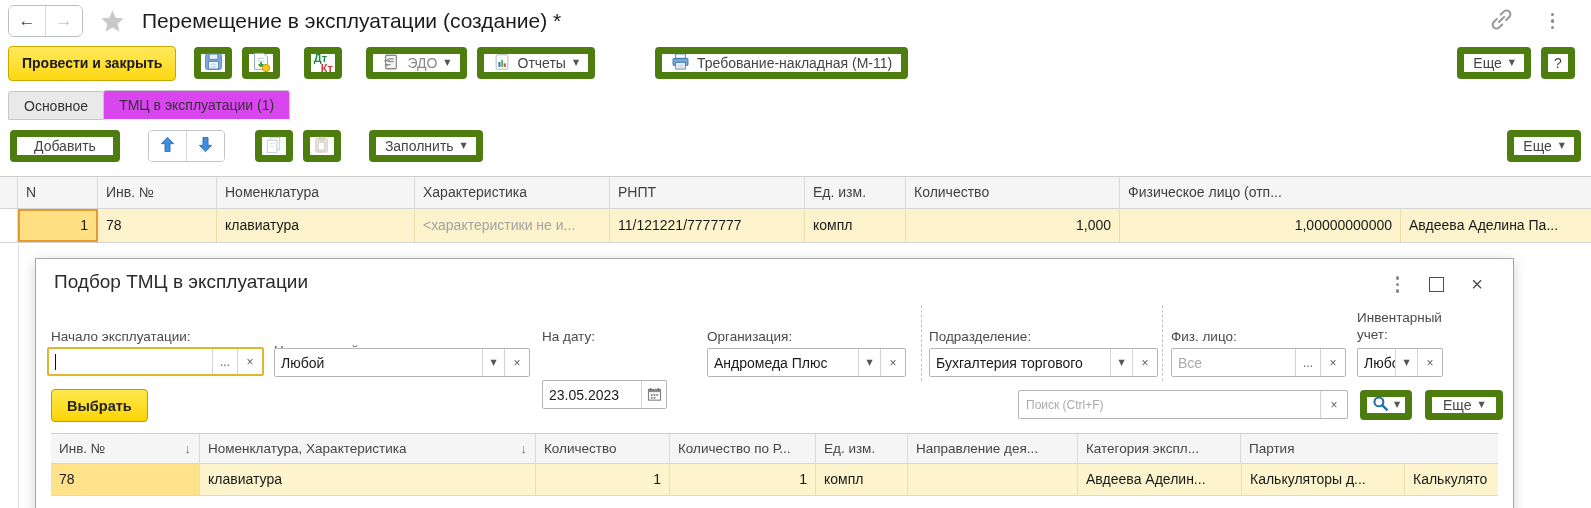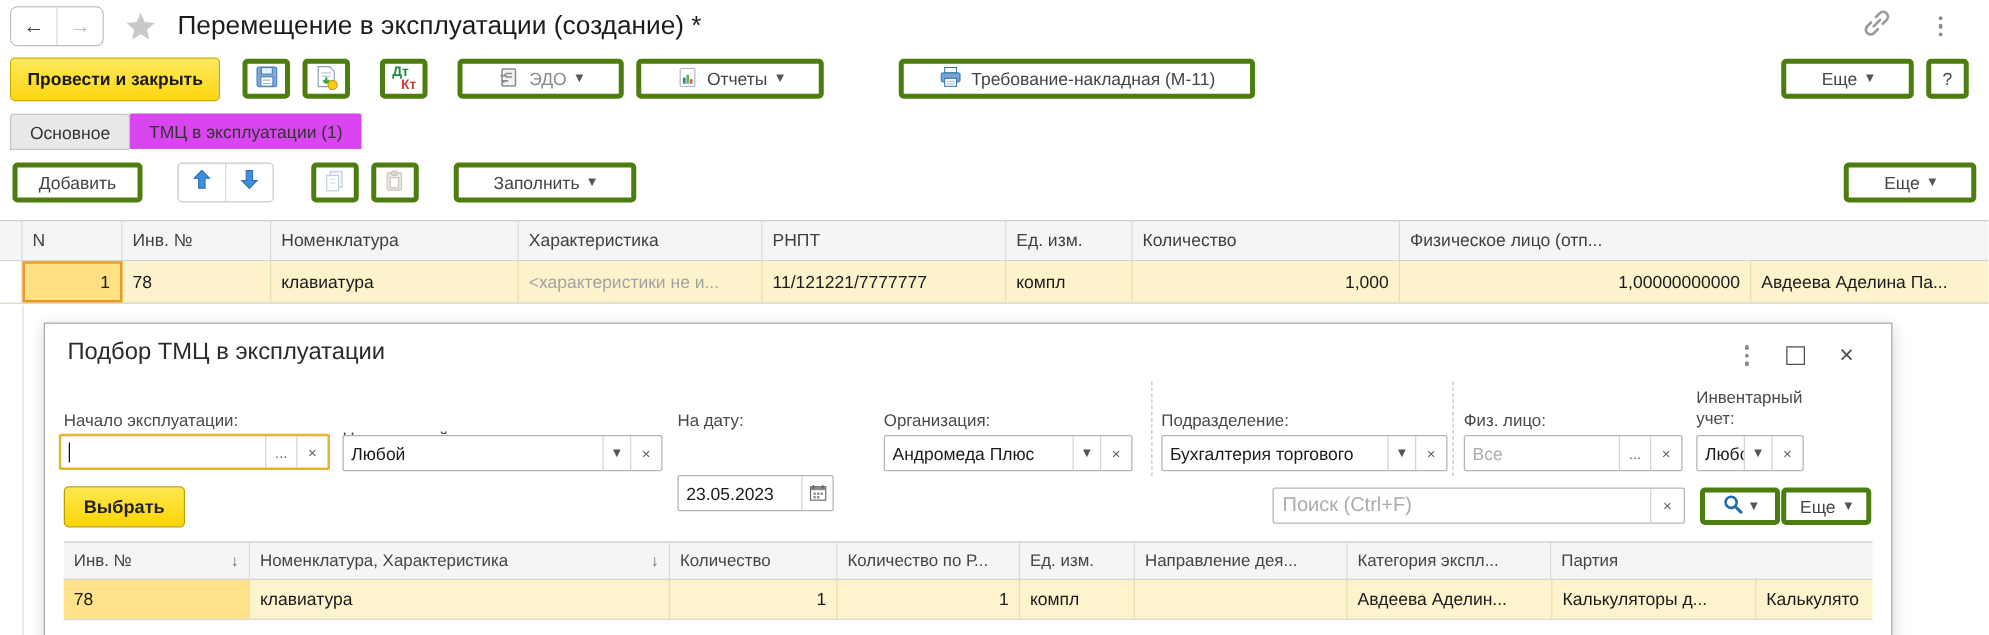--- a/index.html
+++ b/index.html
@@ -13,24 +13,24 @@
   .navbtn.back{color:#4a4a4a;font-weight:bold;}
   .navbtn.fwd{color:#c3c3c3;border-left:1px solid #d9d9d9;}
   .star{margin-left:16px;display:flex;align-items:center;}
   .page-title{margin-left:16px;font-size:21px;color:#1c1c1c;white-space:nowrap;}
   .title-right{margin-left:auto;display:flex;align-items:center;gap:34px;padding-right:34px;}
   .dots{display:flex;flex-direction:column;gap:3px;cursor:pointer;padding:3px;}
   .dots i{width:3.5px;height:3.5px;border-radius:50%;background:#8b8b8b;}
 
   
   .toolbar{position:absolute;left:0;top:44px;width:100%;height:38px;display:flex;align-items:center;box-sizing:border-box;padding:0 8px;}
-  .btn{height:32px;background:#fff;border:4px solid #4d7c0f;border-radius:4px;display:flex;align-items:center;justify-content:center;font-size:14px;color:#444;box-sizing:border-box;cursor:pointer;white-space:nowrap;}
+  .btn{height:32px;background:#fff;border:7px solid #4d7c0f;border-radius:4px;display:flex;align-items:center;justify-content:center;font-size:14px;color:#444;box-sizing:border-box;cursor:pointer;white-space:nowrap;}
   .btn-yellow{height:33px;padding:0 13px;background:linear-gradient(180deg,#ffe95c 0%,#fdd712 100%);border:1px solid #c9ab00;border-radius:4px;font-size:14px;font-weight:bold;color:#1a1a1a;display:flex;align-items:center;cursor:pointer;}
   .icon-btn{width:38px;}
-  .drop{padding:0 28px;gap:7px;}
+  .drop{padding:0 9px;gap:7px;}
   .caret{font-family:"DejaVu Sans",sans-serif;font-size:8px;color:#555;line-height:1;}
   .dtkt{font-size:11px;font-weight:bold;line-height:10px;text-align:left;}
   .dtkt .dt{color:#1d8a3c;}
   .dtkt .kt{color:#d23b3b;margin-left:7px;}
   .toolbar-right{margin-left:auto;display:flex;align-items:center;gap:10px;padding-right:8px;}
   .qbtn{width:34px;}
 
   
   .tabs{position:absolute;left:8px;top:90px;height:30px;display:flex;align-items:flex-end;}
   .tab{height:29px;display:flex;align-items:center;padding:0 15px;font-size:14px;color:#333;border:1px solid #c6c6c6;border-radius:3px 3px 0 0;cursor:pointer;box-sizing:border-box;}
@@ -80,21 +80,21 @@
   .fval{flex:1;display:flex;align-items:center;padding:0 6px;font-size:14px;color:#1a1a1a;overflow:hidden;white-space:nowrap;min-width:0;}
   .fseg{width:24px;display:flex;align-items:center;justify-content:center;border-left:1px solid #d4d4d4;color:#5f5f5f;font-size:12px;cursor:pointer;flex:none;}
   .fcaret{width:21px;}
   .txtcaret{width:1px;height:16px;background:#111;}
   .placeholder{color:#ababab;}
   .fsep{position:absolute;top:46px;height:76px;border-left:1px dashed #c4c4c4;width:0;}
 
   
   .btn-select{position:absolute;left:15px;top:130px;height:31px;padding:0 15px;background:linear-gradient(180deg,#ffe84f 0%,#fcd406 100%);border:1px solid #b8a000;border-radius:4px;font-size:14.5px;font-weight:bold;display:flex;align-items:center;cursor:pointer;}
   .searchbox{position:absolute;left:982px;top:131px;width:330px;height:29px;display:flex;border:1px solid #b5b5b5;border-radius:2px;box-sizing:border-box;}
-  .searchbox input{flex:1;border:none;outline:none;font-size:16px;padding:0 7px;min-width:0;background:transparent;color:#1a1a1a;}
+  .searchbox input{flex:1;border:none;outline:none;font-size:12px;padding:0 7px;min-width:0;background:transparent;color:#1a1a1a;}
   .searchbox input::placeholder{color:#ababab;}
   .mag-btn{position:absolute;left:1324px;top:131px;width:52px;height:30px;gap:5px;}
   .modal-more{position:absolute;left:1389px;top:131px;height:30px;padding:0 11px;gap:7px;}
 
   
   .ptable{position:absolute;left:15px;top:174px;font-size:13.5px;}
   .prow{display:flex;}
   .prow.h{background:#f5f5f5;border-top:1px solid #cecece;border-bottom:1px solid #d4d4d4;color:#454545;}
   .prow.h .pcell{height:29px;line-height:29px;}
   .prow.d{background:#fdf3cd;border-bottom:1px solid #d9d9d9;color:#1a1a1a;font-size:14px;}

